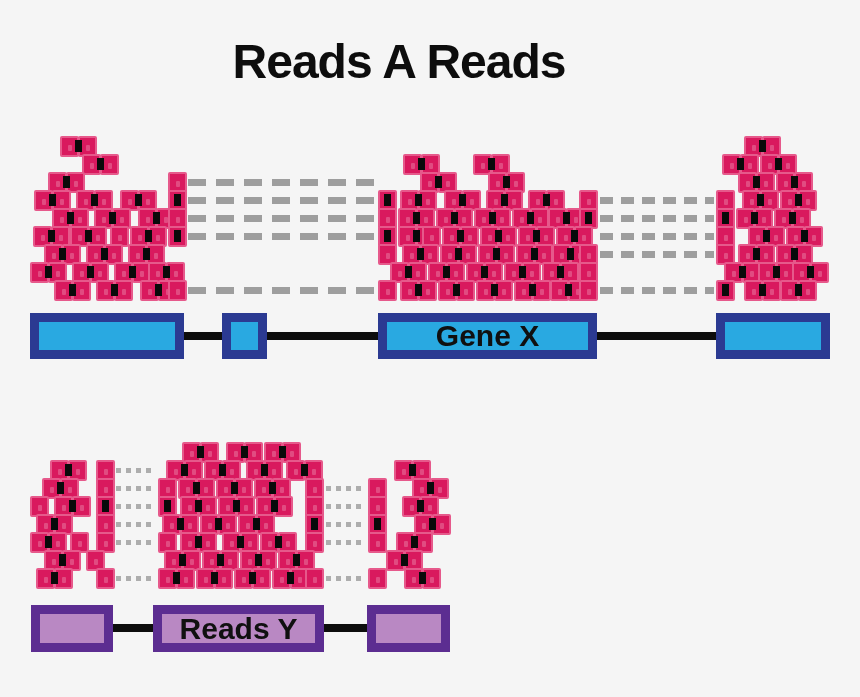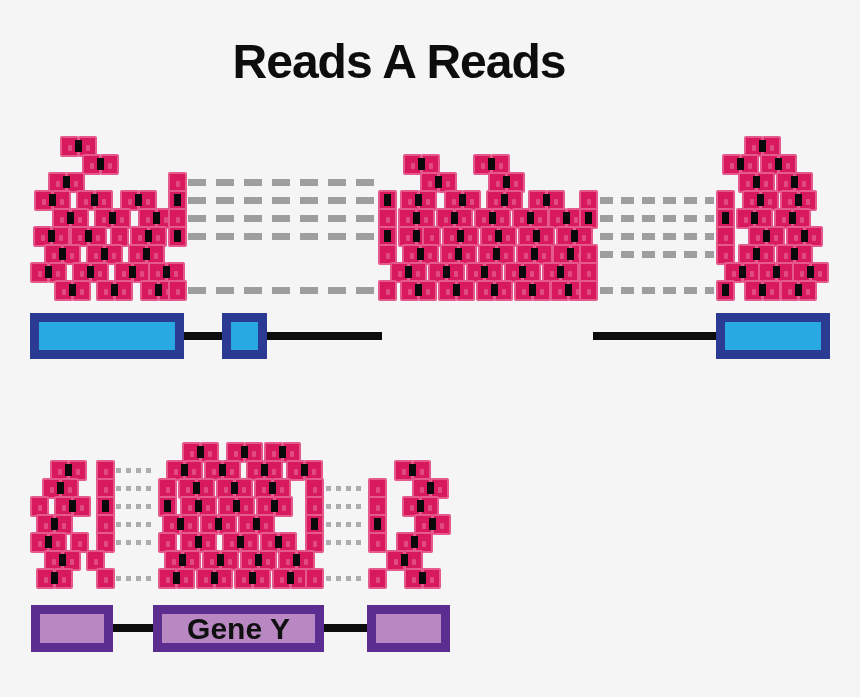--- a/index.html
+++ b/index.html
@@ -486,20 +486,23 @@
         <div class="read" style="left: 780px; top: 280px;">
           <div class="half"></div>
           <div class="half"></div>
           <div class="mark" style="left: 15px;"></div>
         </div>
         <div class="intron" style="left: 180px; top: 332px; width: 48px; height: 8px;"></div>
         <div class="intron" style="left: 262px; top: 332px; width: 120px; height: 8px;"></div>
         <div class="intron" style="left: 593px; top: 332px; width: 127px; height: 8px;"></div>
         <div class="exon" style="left: 30px; top: 313px; width: 154px; height: 46px; border: 9px solid rgb(43, 58, 146); background: rgb(41, 169, 225);"></div>
         <div class="exon" style="left: 222px; top: 313px; width: 45px; height: 46px; border: 9px solid rgb(43, 58, 146); background: rgb(41, 169, 225);"></div>
+        <div class="exon" style="left: 378px; top: 313px; width: 219px; height: 46px; border: 9px solid rgb(43, 58, 146); background: rgb(41, 169, 225);">
+          <div class="exon-label">Gene X</div>
+        </div>
         <div class="exon" style="left: 716px; top: 313px; width: 114px; height: 46px; border: 9px solid rgb(43, 58, 146); background: rgb(41, 169, 225);"></div>
       </div>
       <div class="" style="position: absolute; inset: 0px;">
         <div class="connector-row" style="left: 116px; top: 467.5px; width: 40px; height: 5px; background: repeating-linear-gradient(to right, rgb(173, 173, 173) 0px, rgb(173, 173, 173) 5px, transparent 5px, transparent 10px);"></div>
         <div class="connector-row" style="left: 116px; top: 485.5px; width: 40px; height: 5px; background: repeating-linear-gradient(to right, rgb(173, 173, 173) 0px, rgb(173, 173, 173) 5px, transparent 5px, transparent 10px);"></div>
         <div class="connector-row" style="left: 116px; top: 503.5px; width: 40px; height: 5px; background: repeating-linear-gradient(to right, rgb(173, 173, 173) 0px, rgb(173, 173, 173) 5px, transparent 5px, transparent 10px);"></div>
         <div class="connector-row" style="left: 116px; top: 521.5px; width: 40px; height: 5px; background: repeating-linear-gradient(to right, rgb(173, 173, 173) 0px, rgb(173, 173, 173) 5px, transparent 5px, transparent 10px);"></div>
         <div class="connector-row" style="left: 116px; top: 539.5px; width: 40px; height: 5px; background: repeating-linear-gradient(to right, rgb(173, 173, 173) 0px, rgb(173, 173, 173) 5px, transparent 5px, transparent 10px);"></div>
         <div class="connector-row" style="left: 116px; top: 575.5px; width: 40px; height: 5px; background: repeating-linear-gradient(to right, rgb(173, 173, 173) 0px, rgb(173, 173, 173) 5px, transparent 5px, transparent 10px);"></div>
         <div class="connector-row" style="left: 326px; top: 485.5px; width: 40px; height: 5px; background: repeating-linear-gradient(to right, rgb(173, 173, 173) 0px, rgb(173, 173, 173) 5px, transparent 5px, transparent 10px);"></div>
@@ -779,18 +782,18 @@
         </div>
         <div class="read" style="left: 404px; top: 568px;">
           <div class="half"></div>
           <div class="half"></div>
           <div class="mark" style="left: 15px;"></div>
         </div>
         <div class="intron" style="left: 109px; top: 624px; width: 48px; height: 8px;"></div>
         <div class="intron" style="left: 320px; top: 624px; width: 51px; height: 8px;"></div>
         <div class="exon" style="left: 31px; top: 605px; width: 82px; height: 47px; border: 9px solid rgb(92, 45, 145); background: rgb(185, 136, 195);"></div>
         <div class="exon" style="left: 153px; top: 605px; width: 171px; height: 47px; border: 9px solid rgb(92, 45, 145); background: rgb(185, 136, 195);">
-          <div class="exon-label">Gene Y</div>
+          <div class="exon-label">Reads Y</div>
         </div>
         <div class="exon" style="left: 367px; top: 605px; width: 83px; height: 47px; border: 9px solid rgb(92, 45, 145); background: rgb(185, 136, 195);"></div>
       </div>
     </div>
 </div>
 
 </body></html>

